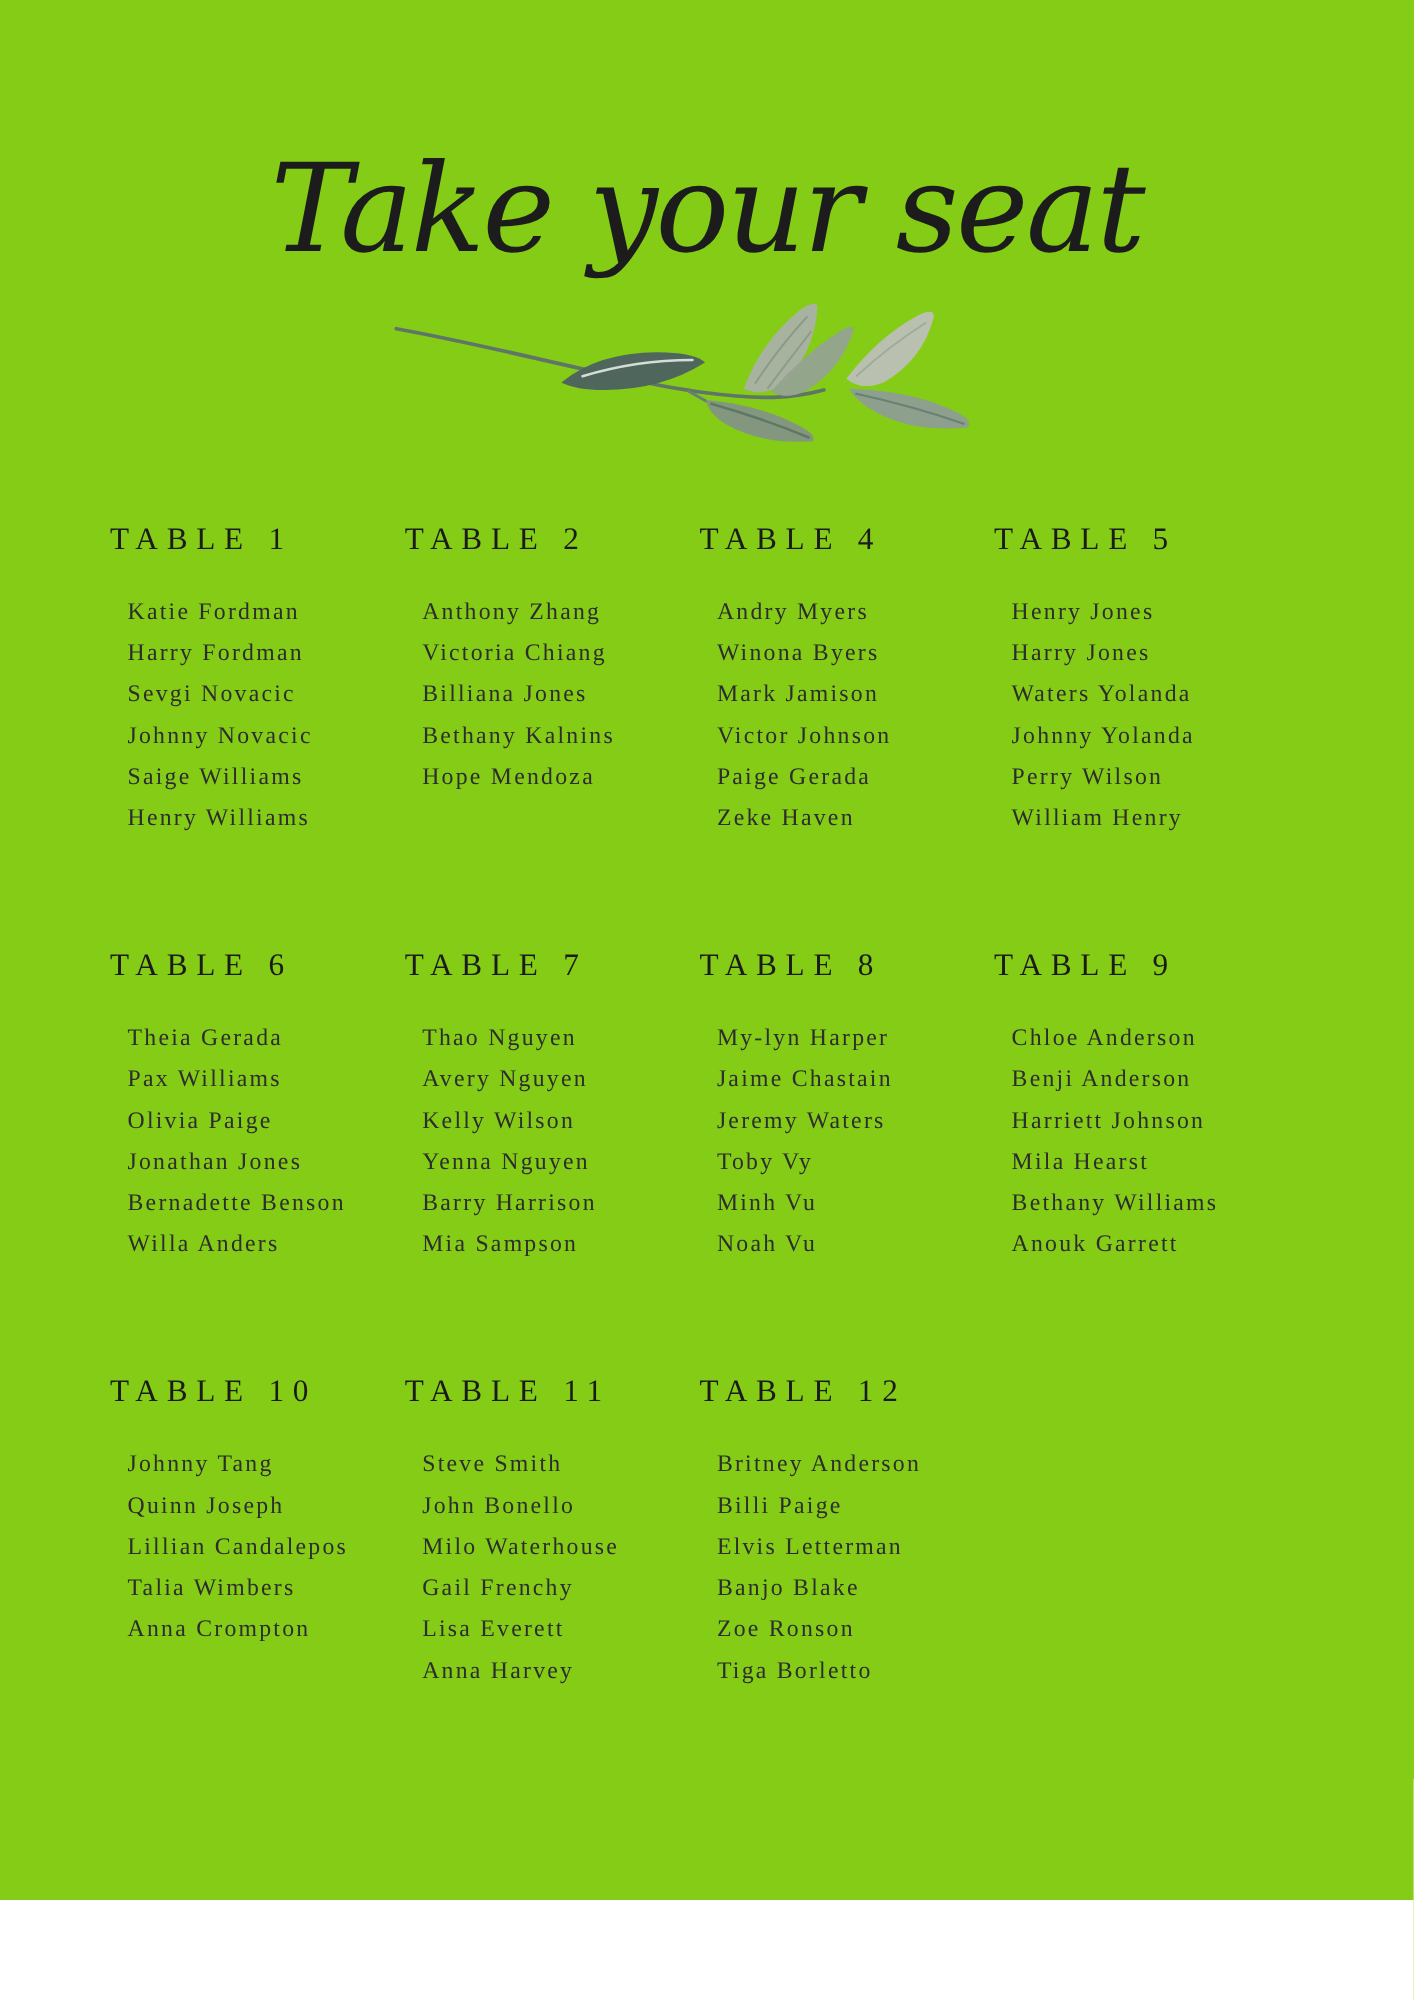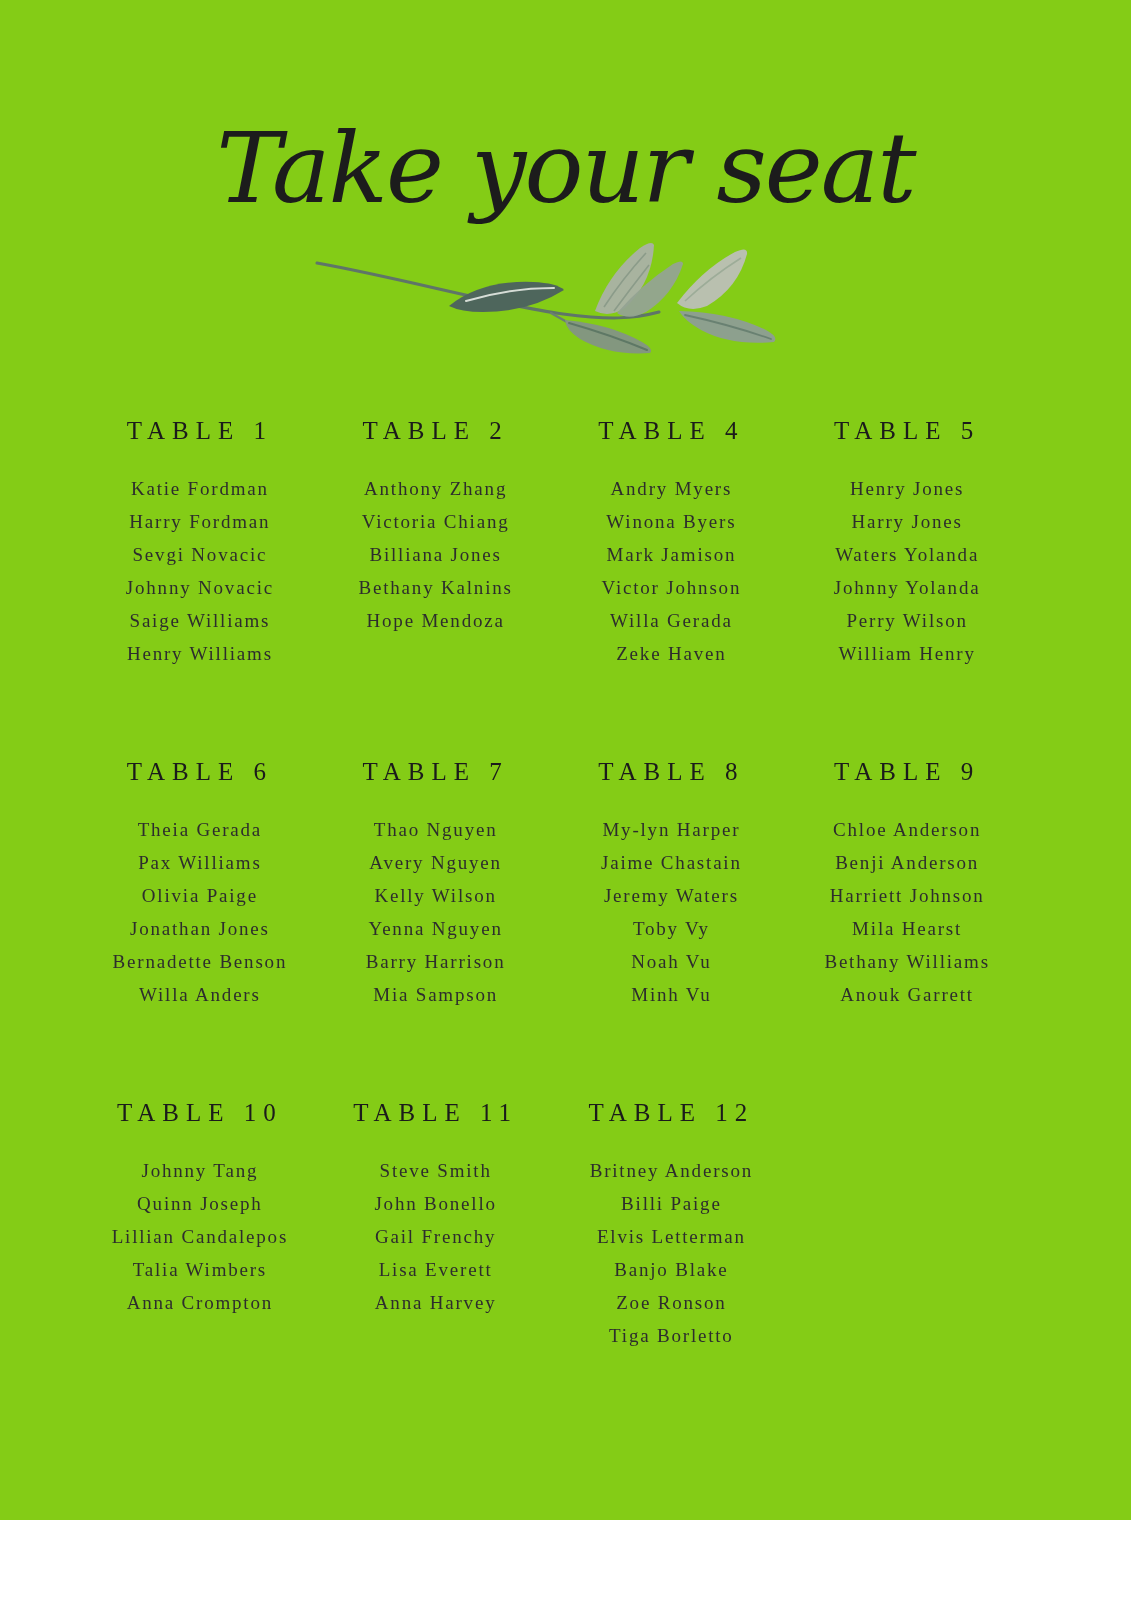--- a/index.html
+++ b/index.html
@@ -32,21 +32,21 @@
     margin-right: 30px;
   }
   .tables-grid {
     display: grid;
     grid-template-columns: repeat(4, 1fr);
     padding: 0 112px 0 88px;
     margin-top: 52px;
     row-gap: 74px;
     column-gap: 12px;
   }
-  .table-card { text-align: center; }
+  .table-card { text-align: left; }
   .table-heading {
     margin: 0 0 27px 0;
     font-family: "Liberation Serif", serif;
     font-weight: 500;
     font-size: 25px;
     letter-spacing: 7px;
     color: #1b1b1b;
     white-space: nowrap;
   }
   .guest-list {
@@ -121,21 +121,21 @@
     </section>
 
 
     <section class="table-card">
       <h2 class="table-heading">TABLE 4</h2>
       <ul class="guest-list">
         <li class="guest">Andry Myers</li>
         <li class="guest">Winona Byers</li>
         <li class="guest">Mark Jamison</li>
         <li class="guest">Victor Johnson</li>
-        <li class="guest">Willa Gerada</li>
+        <li class="guest">Paige Gerada</li>
         <li class="guest">Zeke Haven</li>
       </ul>
     </section>
 
     <section class="table-card">
       <h2 class="table-heading">TABLE 5</h2>
       <ul class="guest-list">
         <li class="guest">Henry Jones</li>
         <li class="guest">Harry Jones</li>
         <li class="guest">Waters Yolanda</li>
@@ -169,22 +169,22 @@
       </ul>
     </section>
 
     <section class="table-card">
       <h2 class="table-heading">TABLE 8</h2>
       <ul class="guest-list">
         <li class="guest">My-lyn Harper</li>
         <li class="guest">Jaime Chastain</li>
         <li class="guest">Jeremy Waters</li>
         <li class="guest">Toby Vy</li>
+        <li class="guest">Minh Vu</li>
         <li class="guest">Noah Vu</li>
-        <li class="guest">Minh Vu</li>
       </ul>
     </section>
 
     <section class="table-card">
       <h2 class="table-heading">TABLE 9</h2>
       <ul class="guest-list">
         <li class="guest">Chloe Anderson</li>
         <li class="guest">Benji Anderson</li>
         <li class="guest">Harriett Johnson</li>
         <li class="guest">Mila Hearst</li>
@@ -202,20 +202,21 @@
         <li class="guest">Talia Wimbers</li>
         <li class="guest">Anna Crompton</li>
       </ul>
     </section>
 
     <section class="table-card">
       <h2 class="table-heading">TABLE 11</h2>
       <ul class="guest-list">
         <li class="guest">Steve Smith</li>
         <li class="guest">John Bonello</li>
+        <li class="guest">Milo Waterhouse</li>
         <li class="guest">Gail Frenchy</li>
         <li class="guest">Lisa Everett</li>
         <li class="guest">Anna Harvey</li>
       </ul>
     </section>
 
     <section class="table-card">
       <h2 class="table-heading">TABLE 12</h2>
       <ul class="guest-list">
         <li class="guest">Britney Anderson</li>

